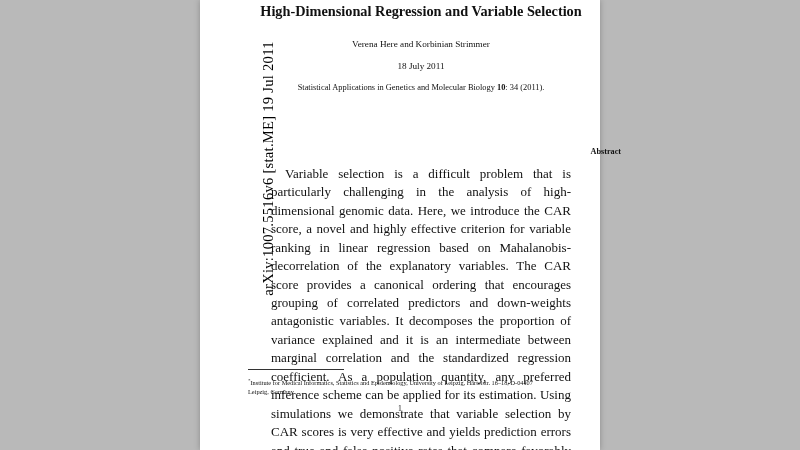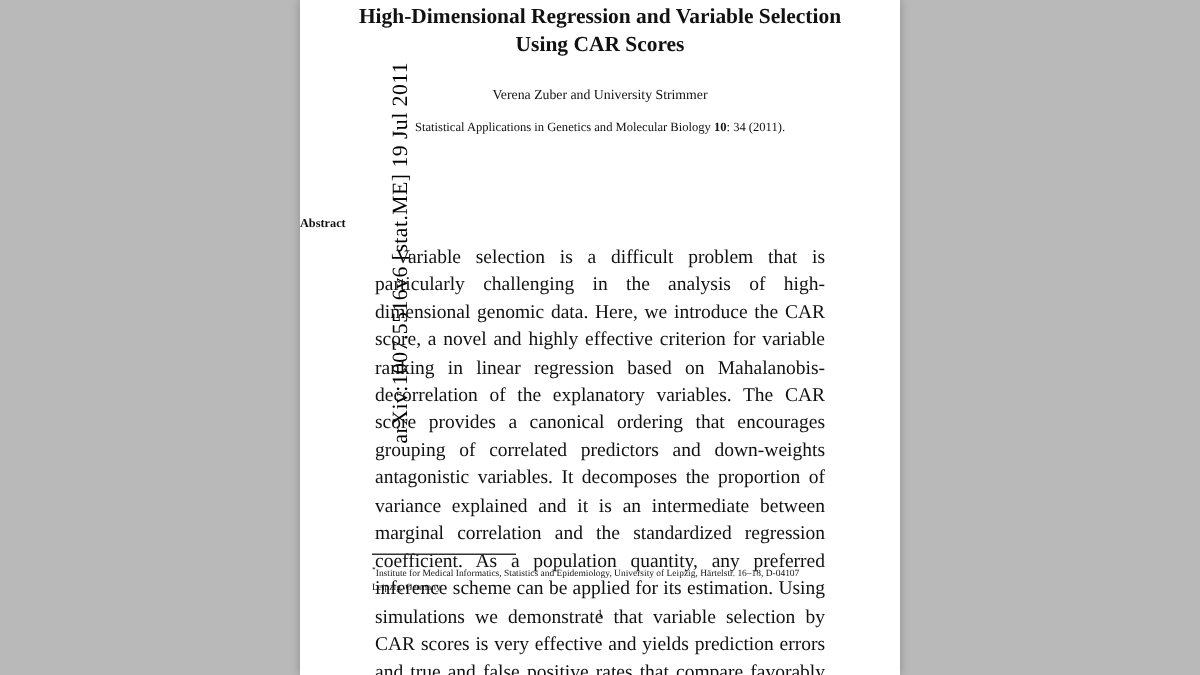--- a/index.html
+++ b/index.html
@@ -35,20 +35,21 @@
     text-align: center;
     letter-spacing: 0.3px;
     white-space: nowrap;
   }
   .content {
     position: absolute;
     left: 0;
     top: 0;
     width: 400px;
     height: 416px;
+    padding-left: 21px;
   }
   .title {
     margin: 0;
     padding: 0 36px;
     padding-top: 0px;
     font-size: 14.3px;
     font-weight: bold;
     line-height: 1.32;
     text-align: center;
     color: #111;
@@ -68,21 +69,21 @@
   }
   .journal {
     margin-top: 12px;
     text-align: center;
     font-size: 8.4px;
     color: #111;
   }
   .journal b { font-weight: bold; }
   .abstract-head {
     margin-top: 55px;
-    text-align: left;
+    text-align: right;
     font-size: 8.2px;
     font-weight: bold;
     color: #111;
   }
   .abstract-body {
     margin: 9px auto 0 auto;
     width: 300px;
     font-size: 13px;
     line-height: 1.42;
     text-align: justify;
@@ -124,27 +125,27 @@
 
 <div class="page">
 
   <div class="arxiv-stamp">arXiv:1007.5516v6  [stat.ME]  19 Jul 2011</div>
 
   <div class="content">
 
     <div class="title" style="padding-top:0;">
       <div style="height:2px"></div>
       <span>High-Dimensional Regression and Variable Selection</span>
-      <span class="line2">Using CAR Scores</span>
     </div>
 
     <div class="authors">
-      <span>Verena Zuber   and University Strimmer</span>
+      <span>Verena Here   and Korbinian Strimmer</span>
     </div>
 
+    <div class="date">18 July 2011</div>
 
     <div class="journal">
       <span>Statistical Applications in Genetics and Molecular Biology </span><b>10</b><span>: 34 (2011).</span>
     </div>
 
     <div class="abstract-head">Abstract</div>
 
     <div class="abstract-body"><span class="indent"></span><span>Variable selection is a difficult problem that is particularly challenging in the analysis of high-dimensional genomic data. Here, we introduce the CAR score, a novel and highly effective criterion for variable ranking in linear regression based on Mahalanobis-decorrelation of the explanatory variables. The CAR score provides a canonical ordering that encourages grouping of correlated predictors and down-weights antagonistic variables. It decomposes the proportion of variance explained and it is an intermediate between marginal correlation and the standardized regression coefficient. As a population quantity, any preferred inference scheme can be applied for its estimation. Using simulations we demonstrate that variable selection by CAR scores is very effective and yields prediction errors and true and false positive rates that compare favorably with modern regression techniques such as elastic net and boosting. We illustrate our approach by analyzing data concerned with diabetes progression and with the effect of aging on gene expression in the human brain. The R package "care" implementing CAR score regression is available from CRAN.</span></div>
 
     <div class="footnote-rule"></div>

